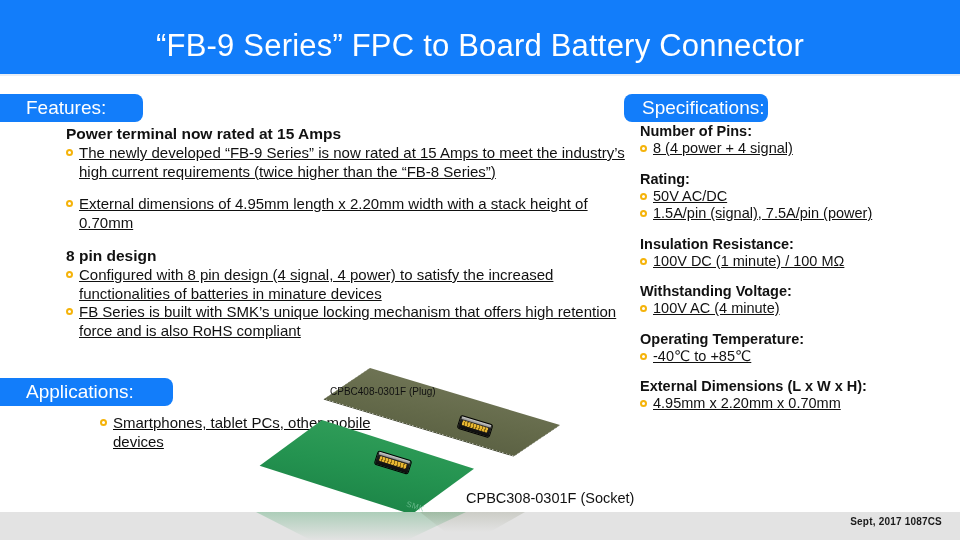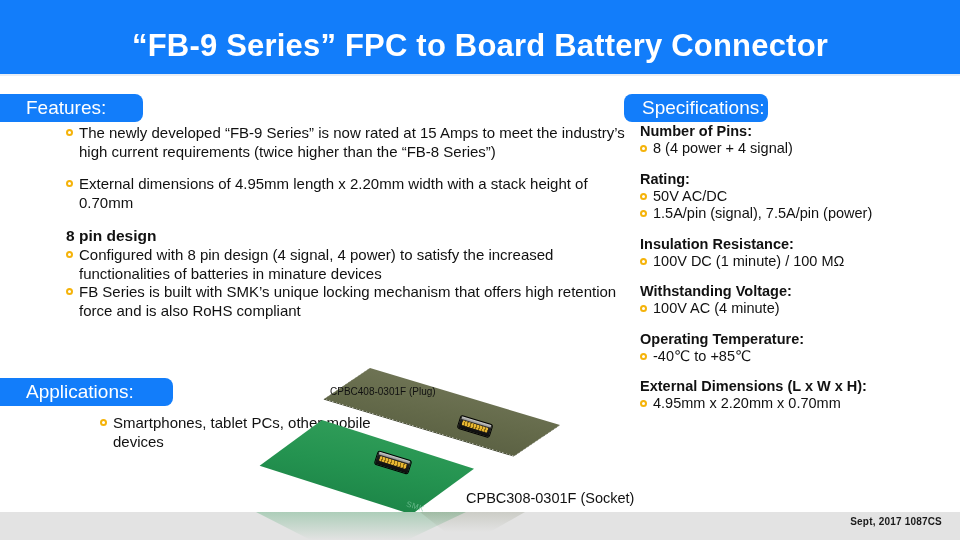--- a/index.html
+++ b/index.html
@@ -14,21 +14,21 @@
 
   
   .title-band{
     position:absolute;left:0;top:0;width:960px;height:74px;
     background:#127DFA;
   }
   .title-text{
     position:absolute;left:0;top:0;width:960px;height:92px;
     display:flex;align-items:center;justify-content:center;
     color:#ffffff;
-    font-size:31px;font-weight:700;letter-spacing:.2px;
+    font-size:31px;font-weight:400;letter-spacing:.2px;
     white-space:nowrap;
   }
   .title-rule{
     position:absolute;left:0;top:74px;width:960px;height:2px;
     background:#e9eef5;
   }
 
   
   .badge{
     position:absolute;height:28px;
@@ -46,21 +46,21 @@
   .features-body{
     position:absolute;left:66px;top:124px;width:570px;
     color:#111;
   }
   .feat-group{margin-bottom:14px;}
   .feat-group:last-child{margin-bottom:0;}
   .feat-head{
     font-size:15.5px;font-weight:bold;color:#111;
     line-height:19px;margin-bottom:1px;
   }
-  .blist{list-style:none;margin:0;padding:0;}
+  .blist{list-style:none;margin:0;padding:0;text-decoration:underline;}
   .blist li{
     position:relative;
     padding-left:13px;
     font-size:15px;line-height:18.5px;color:#111;
     margin-bottom:0px;
   }
   .blist li .bul{
     position:absolute;left:0;top:5px;
     width:7px;height:7px;border-radius:50%;
     border:2px solid #F5B30A;background:transparent;
@@ -201,20 +201,21 @@
   <div class="title-text">“FB-9 Series” FPC to Board Battery Connector</div>
   <div class="title-rule"></div>
 
   <div class="badge features">
     <span>Features:</span>
   </div>
 
   <div class="features-body">
 
     <div class="feat-group">
+      <div class="feat-head">Power terminal now rated at 15 Amps</div>
       <ul class="blist">
         <li>
           <span class="bul"></span>
           <span class="txt">The newly developed “FB-9 Series” is now rated at 15 Amps to meet the industry’s high current requirements (twice higher than the “FB-8 Series”)</span>
         </li>
       </ul>
     </div>
 
     <div class="feat-group">
       <ul class="blist">

